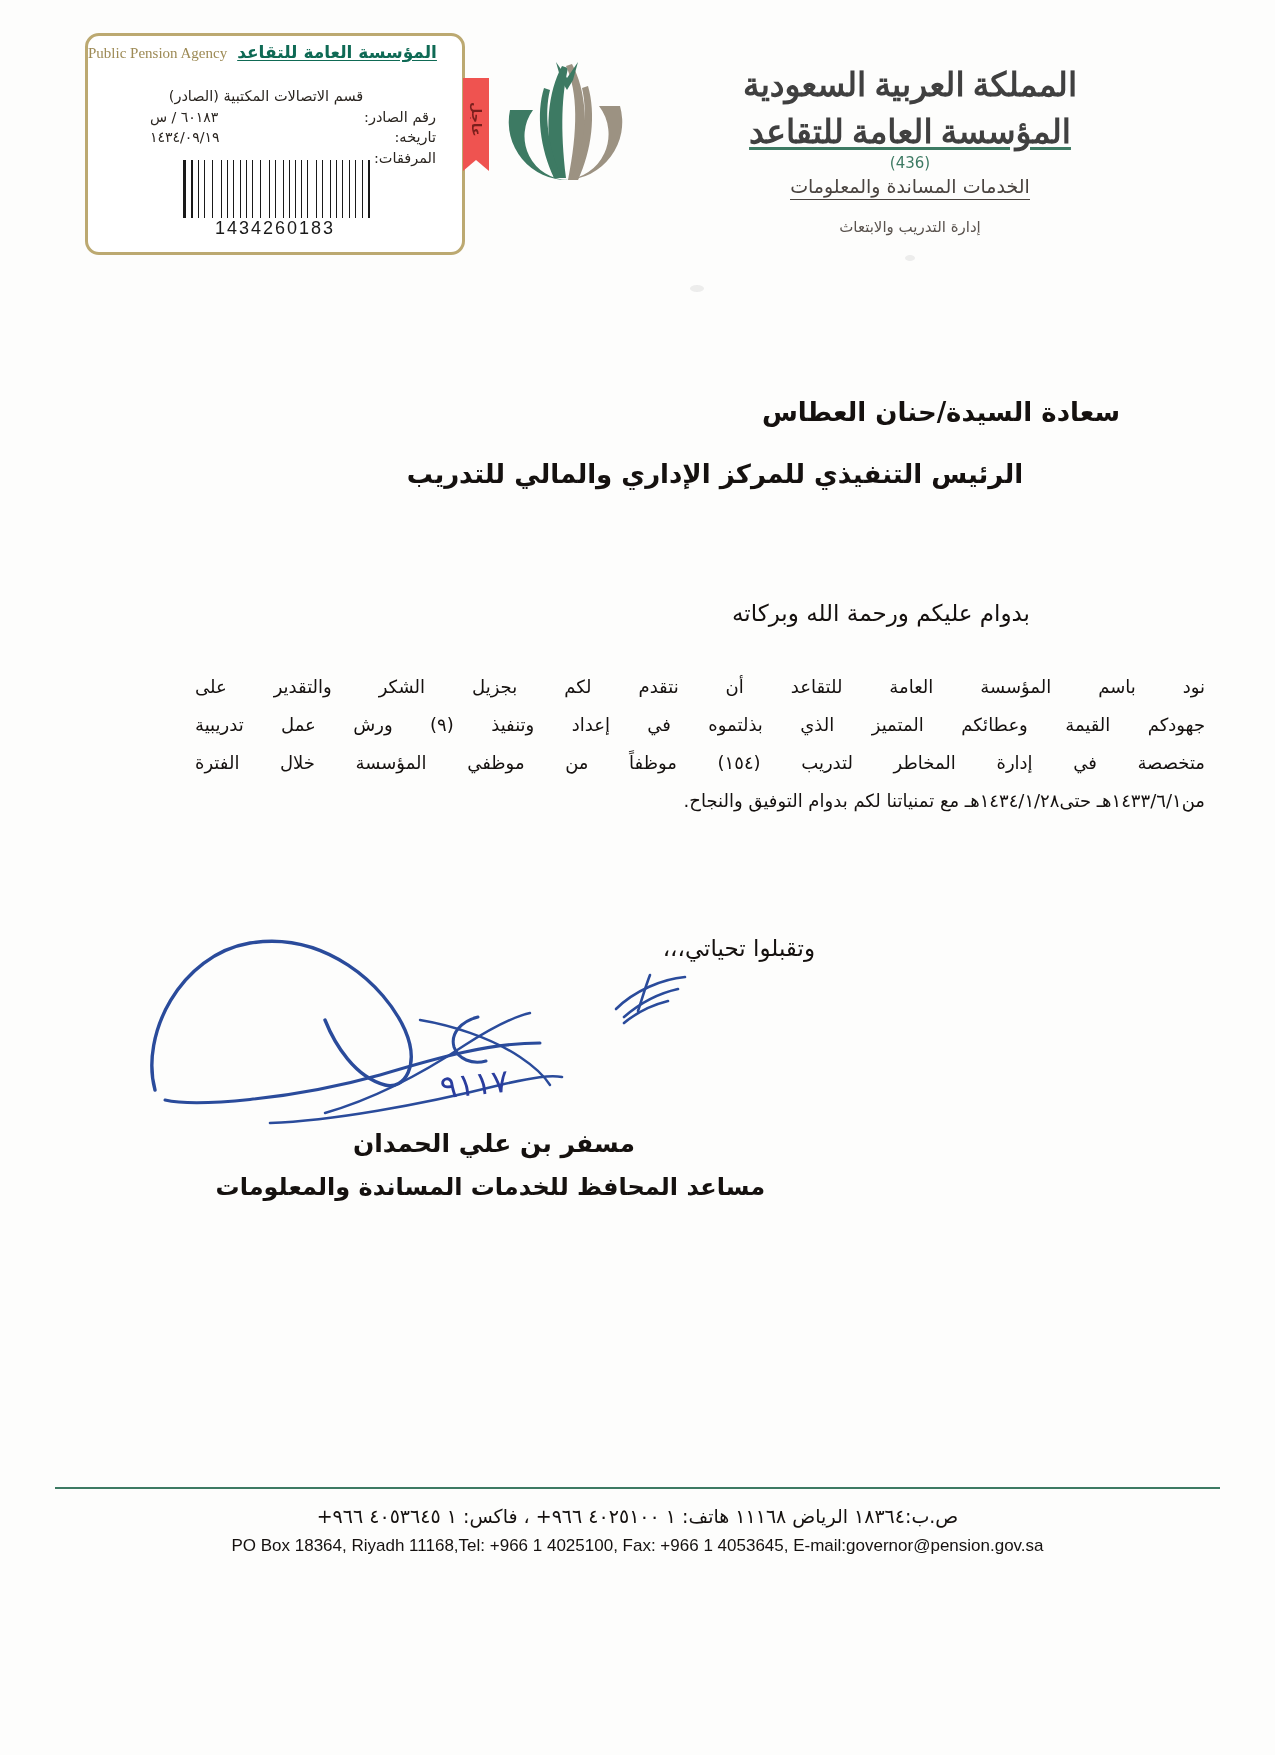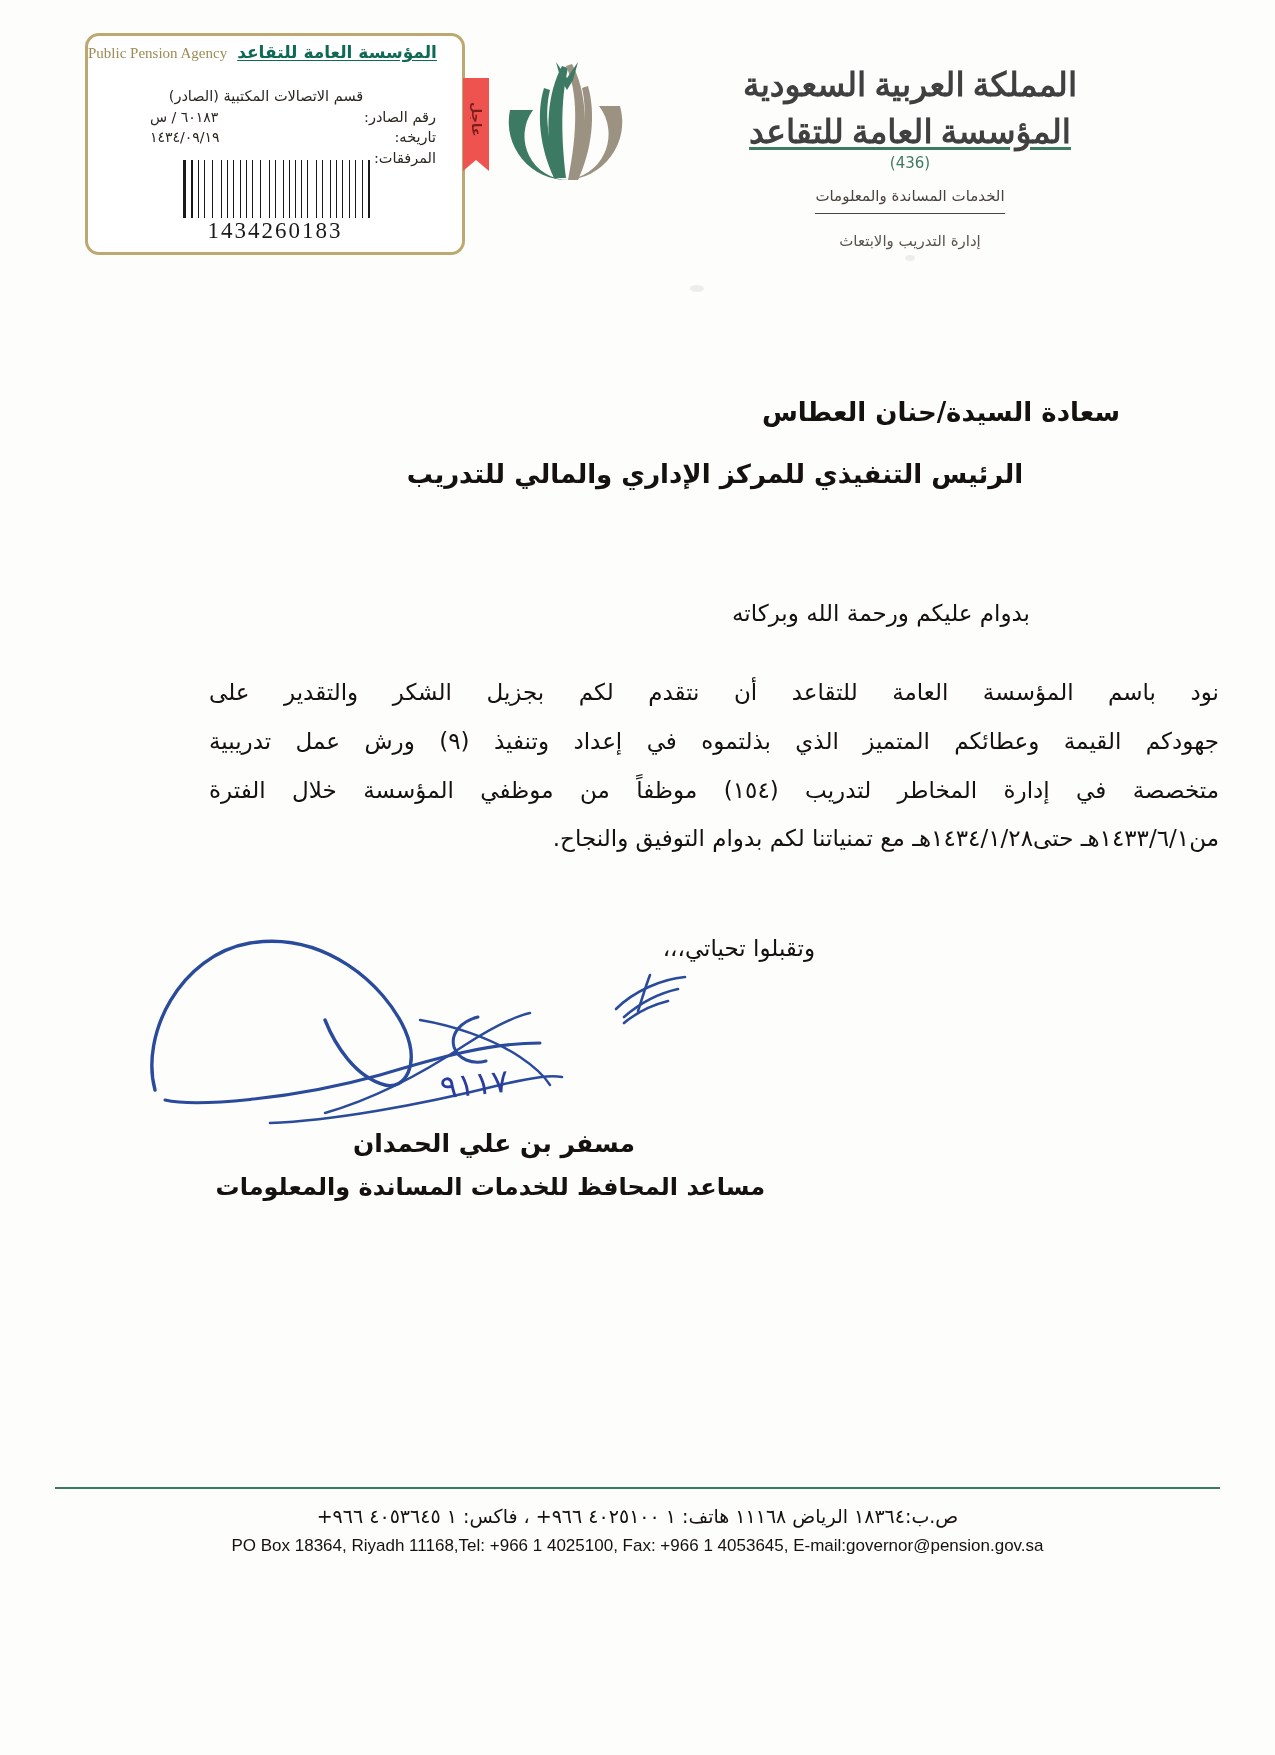--- a/index.html
+++ b/index.html
@@ -46,22 +46,22 @@
   .stamp-row .lbl{font-size:14.5px;}
   .stamp-row .val{font-size:14px;letter-spacing:.5px;}
   .stamp-row.single{display:block;padding-right:14px;}
   .barcode{
     position:absolute;left:0;right:0;top:120px;
     display:flex;justify-content:center;align-items:flex-end;height:62px;gap:0;
   }
   .barcode i{display:block;background:#1a1a1a;height:58px;margin:0 1px;}
   .barcode-num{
     position:absolute;left:0;right:0;top:182px;text-align:center;
-    font-size:23px;letter-spacing:2px;color:#1a1a1a;
-    font-family:Liberation Serif, serif;
+    font-size:18px;letter-spacing:2px;color:#1a1a1a;
+    font-family:Liberation Sans, sans-serif;
   }
   
   .red-tab{
     position:absolute;left:463px;top:78px;width:26px;height:82px;
     background:#ef5350;
   }
   .red-tab:after{
     content:"";position:absolute;left:0;bottom:-11px;
     border-left:13px solid #ef5350;border-right:13px solid #ef5350;
     border-bottom:11px solid transparent;
@@ -77,41 +77,41 @@
   .head-lines{
     position:absolute;right:155px;top:62px;width:420px;text-align:center;
   }
   .head-l1,.head-l2{
     color:#404040;font-weight:bold;letter-spacing:-1px;
     font-size:33px;line-height:1.42;white-space:nowrap;font-family:Liberation Serif, serif;
   }
   .head-l2{text-decoration:underline;text-decoration-color:#3d7a63;text-underline-offset:4px;}
   .head-num{color:#3d7a63;font-size:15px;margin-top:-2px;}
   .head-l3{
-    margin-top:15px;color:#4a4440;font-size:15px;letter-spacing:-.5px;
-    display:inline-block;border-bottom:1.5px solid #4a4440;padding-bottom:8px;
+    margin-top:3px;color:#4a4440;font-size:19px;letter-spacing:-.5px;
+    display:inline-block;border-bottom:1.5px solid #4a4440;padding-bottom:2px;
   }
   .head-l4{
     margin-top:18px;color:#5a534e;font-size:15px;letter-spacing:-.5px;
   }
 
   
   .recipient{
     position:absolute;right:155px;top:392px;width:880px;
     font-size:26px;font-weight:bold;line-height:1.55;color:#15110f;
   }
   .recipient .r1{text-align:right;}
   .recipient .r2{text-align:center;margin-top:22px;margin-right:-70px;}
   .greeting{
     position:absolute;right:245px;top:600px;
     font-size:23px;color:#15110f;
   }
   .para{
-    position:absolute;right:56px;top:668px;width:1010px;
-    font-size:23px;line-height:2.12;color:#15110f;
+    position:absolute;right:70px;top:668px;width:1010px;
+    font-size:18px;line-height:2.12;color:#15110f;
   }
   .para p{margin:0;text-align:justify;text-align-last:justify;}
   .para p.last{text-align:right;text-align-last:right;}
   .closing{
     position:absolute;right:460px;top:935px;
     font-size:23px;color:#15110f;
   }
 
   
   .sig-ink{position:absolute;left:120px;top:925px;width:600px;height:220px;}

